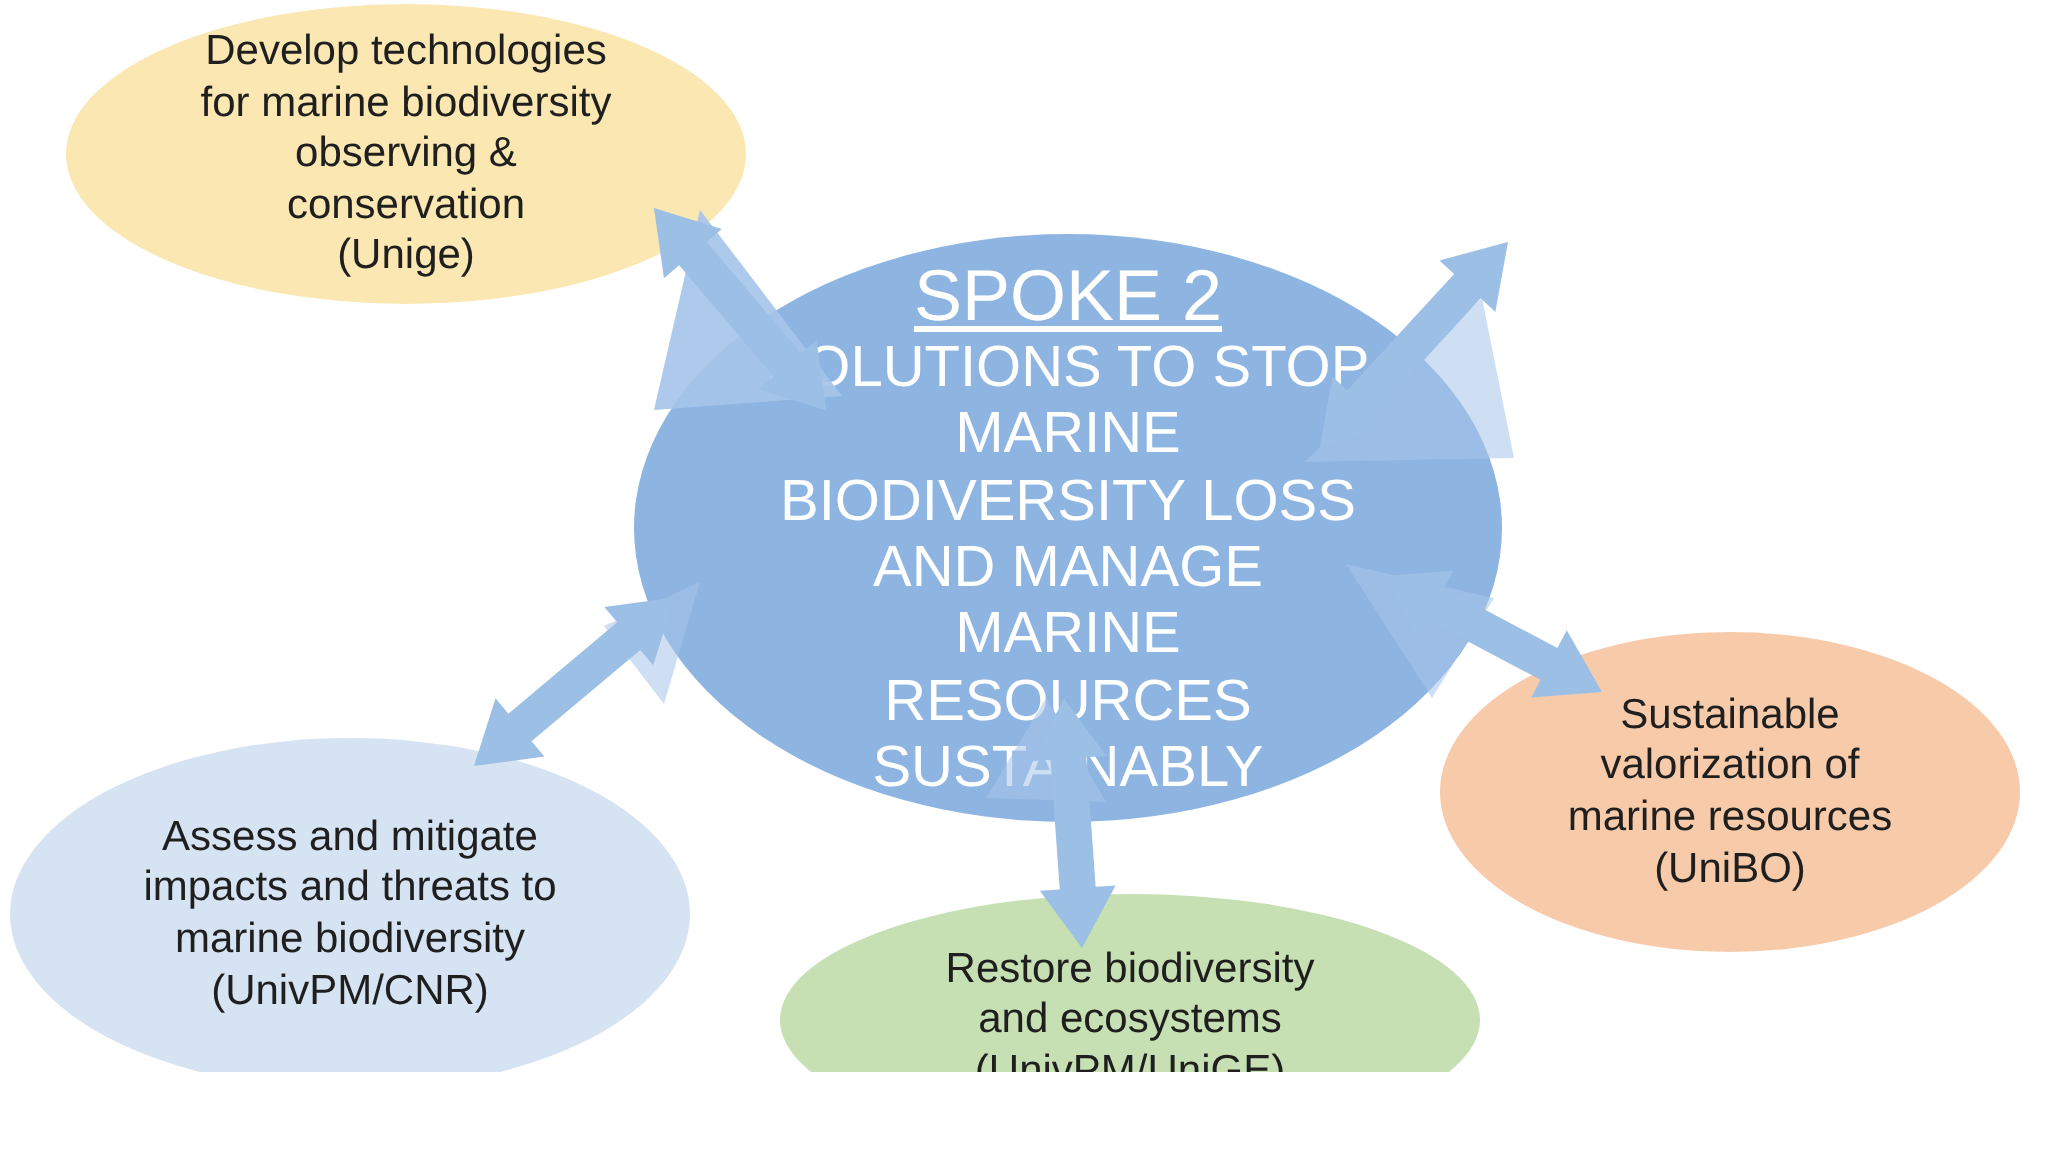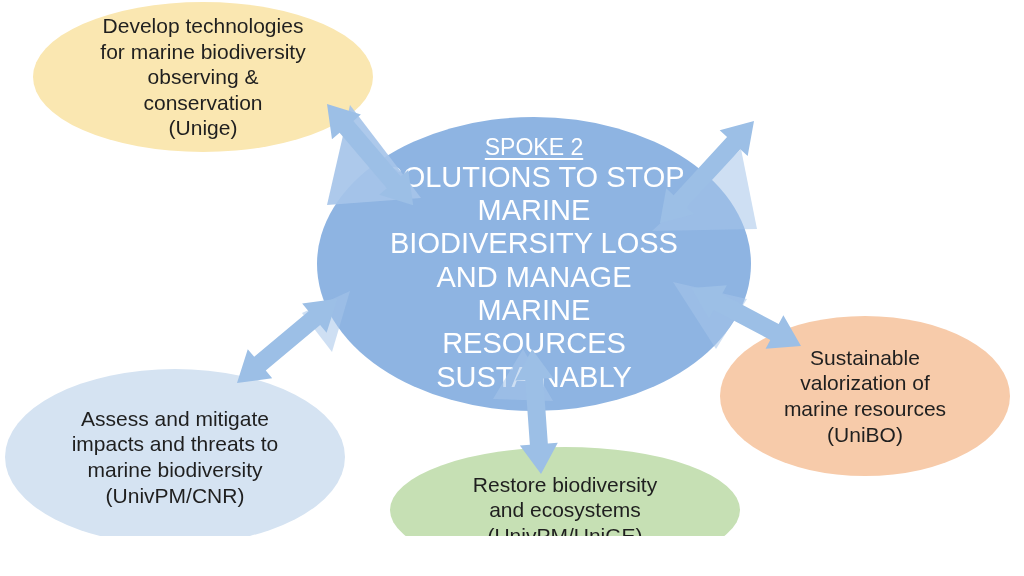--- a/index.html
+++ b/index.html
@@ -38,21 +38,21 @@
     border-radius: 50%;
     display: flex;
     flex-direction: column;
     align-items: center;
     justify-content: center;
     text-align: center;
     z-index: 1;
   }
   .center-title {
     color: #ffffff;
-    font-size: 23px;
+    font-size: 36px;
     line-height: 1.15;
     text-decoration: underline;
     text-underline-offset: 3px;
   }
   .center-body {
     color: #ffffff;
     font-size: 29px;
     line-height: 1.15;
     white-space: pre-line;
   }

